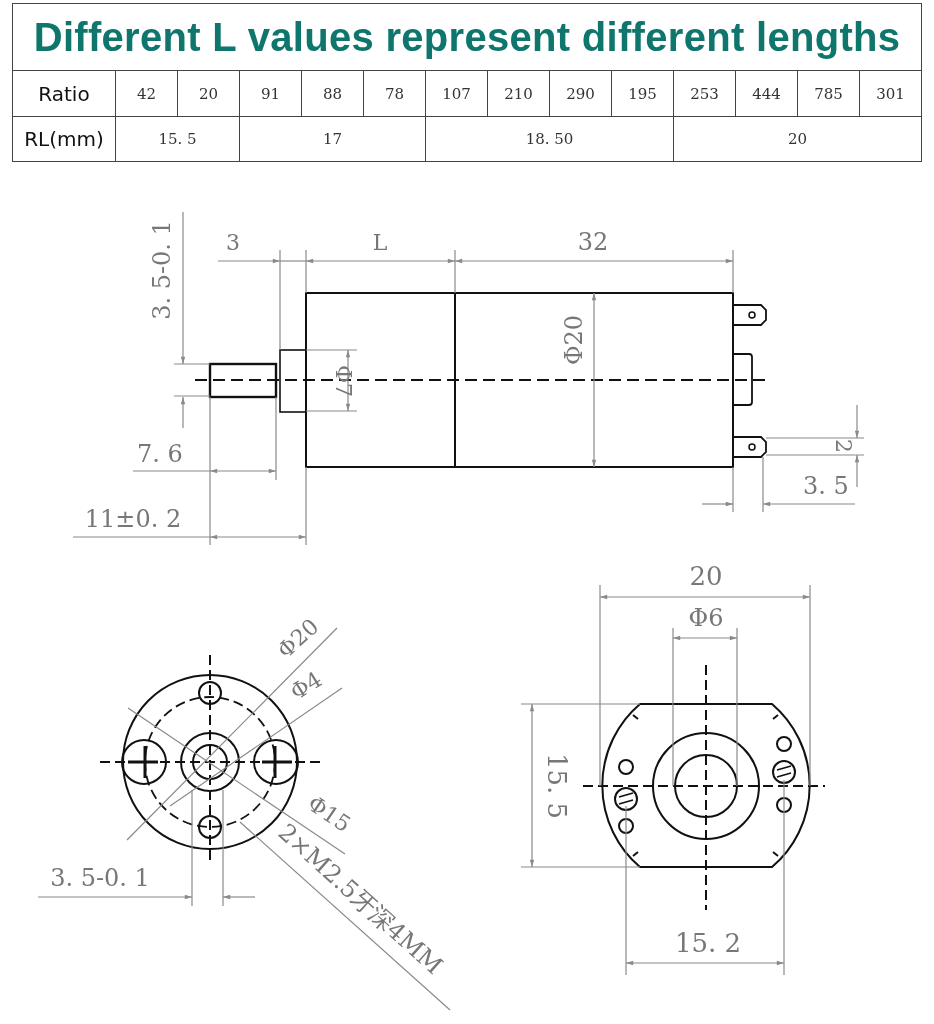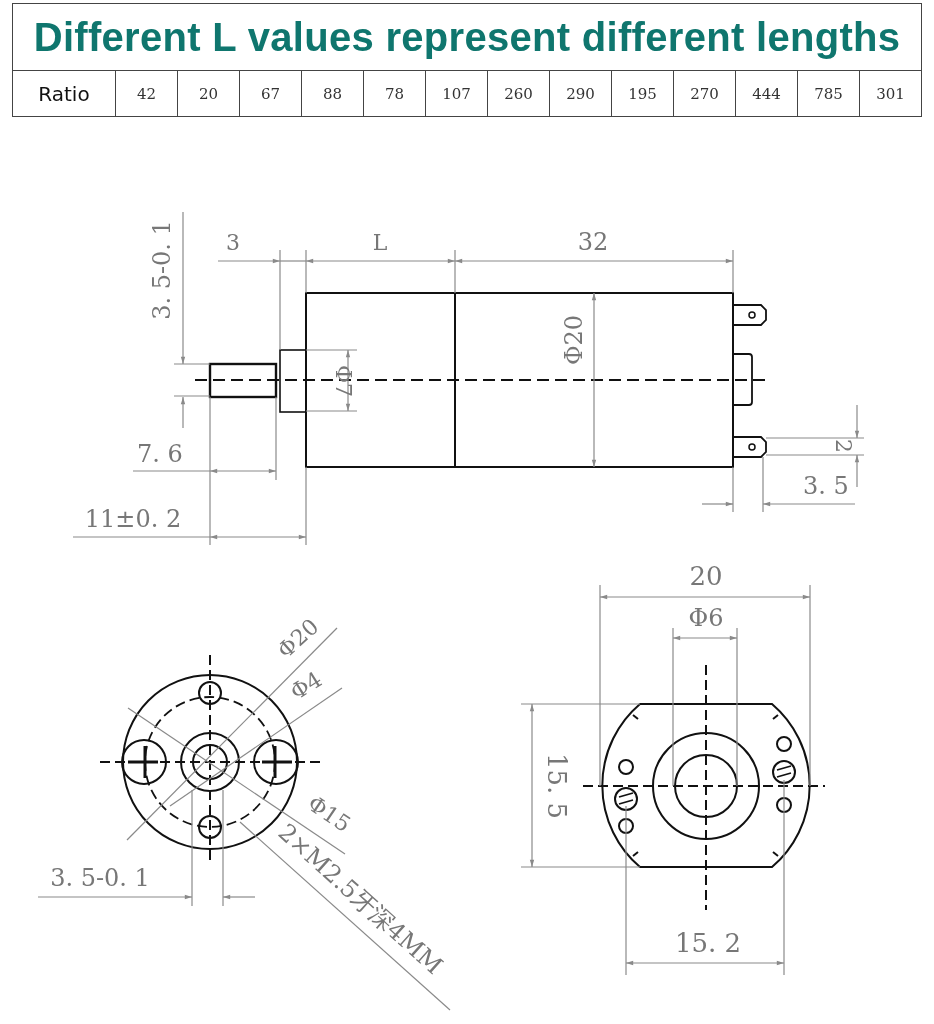--- a/index.html
+++ b/index.html
@@ -35,31 +35,38 @@
       <col>
   </colgroup>
   <tbody>
       <tr>
     <td colspan="14" class="title-cell">Different L values represent different lengths</td>
   </tr>
   <tr class="ratio-row">
     <td class="row-head">Ratio</td>
     <td class="val">42</td>
     <td class="val">20</td>
-    <td class="val">67</td>
+    <td class="val">91</td>
     <td class="val">88</td>
     <td class="val">78</td>
     <td class="val">107</td>
-    <td class="val">260</td>
+    <td class="val">210</td>
     <td class="val">290</td>
     <td class="val">195</td>
-    <td class="val">270</td>
+    <td class="val">253</td>
     <td class="val">444</td>
     <td class="val">785</td>
     <td class="val">301</td>
+  </tr>
+  <tr class="rl-row">
+    <td class="row-head">RL(mm)</td>
+    <td colspan="2" class="val">15. 5</td>
+    <td colspan="3" class="val">17</td>
+    <td colspan="4" class="val">18. 50</td>
+    <td colspan="4" class="val">20</td>
   </tr>
 </tbody>
   </table>
 
 <svg class="drawing" width="934" height="854" viewBox="0 170 934 854" xmlns="http://www.w3.org/2000/svg">
   <defs>
     <marker id="arr" viewBox="0 0 10 10" refX="10" refY="5" markerWidth="9" markerHeight="6" orient="auto-start-reverse">
       <path d="M0,2 L10,5 L0,8 z" fill="#8a8a8a"></path>
     </marker>
   </defs>

